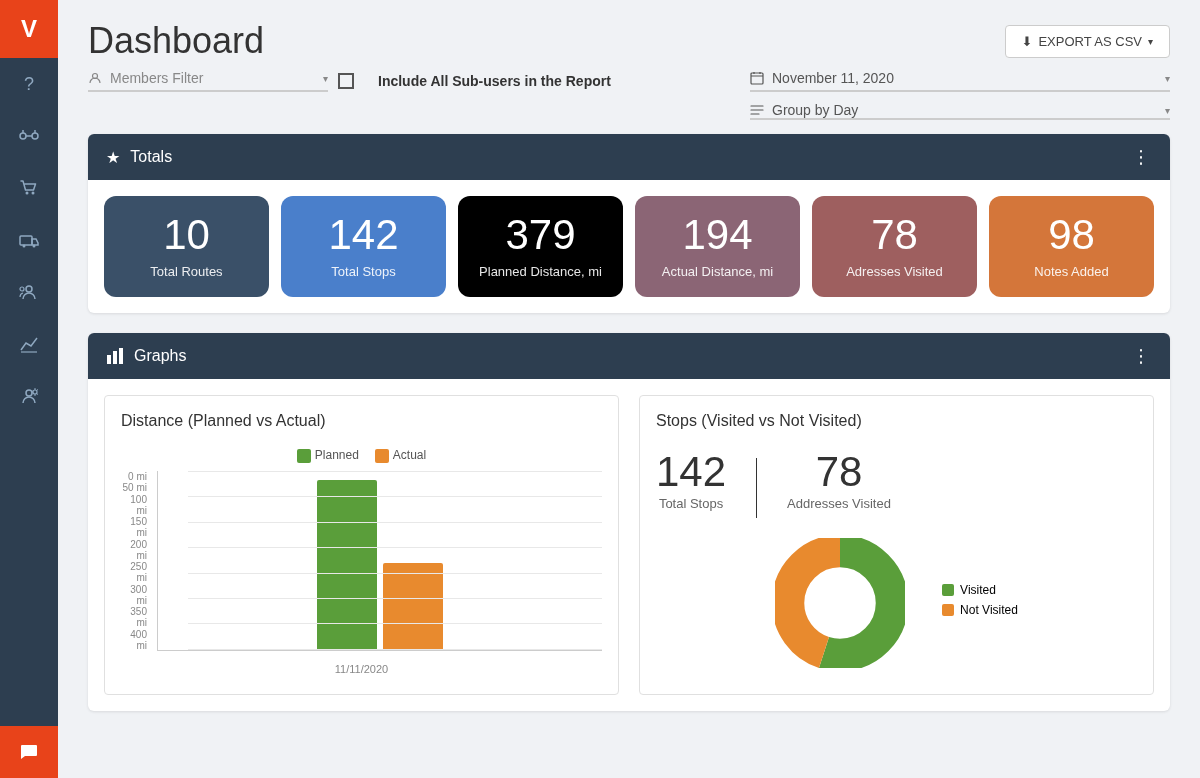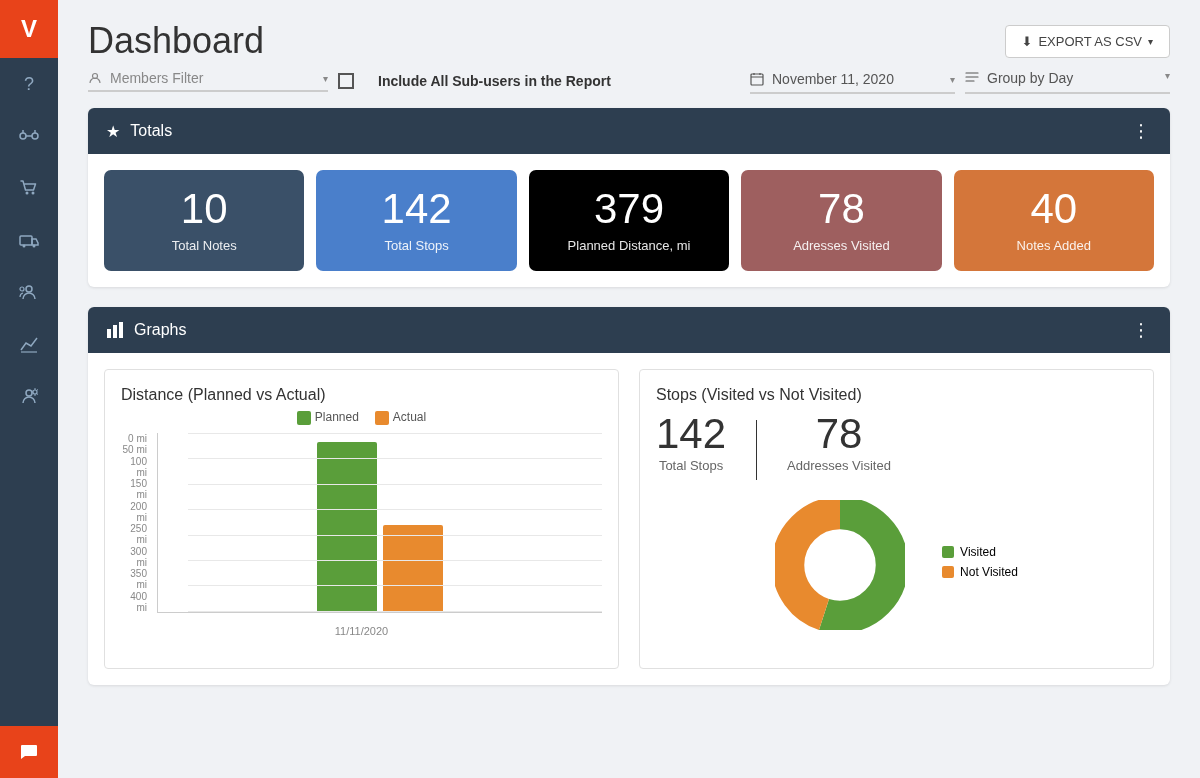--- a/index.html
+++ b/index.html
@@ -88,21 +88,21 @@
 
     
     .filters-row {
       display: flex;
       justify-content: space-between;
       align-items: flex-start;
       margin-bottom: 14px;
       gap: 20px;
     }
     .filter-left { display: flex; gap: 10px; }
-    .filter-right { display: flex; flex-direction: row; gap: 10px; min-width: 420px; }
+    .filter-right { display: flex; flex-direction: column; gap: 10px; min-width: 420px; }
 
     .filter-select {
       display: flex;
       align-items: center;
       gap: 8px;
       border-bottom: 2px solid #ccc;
       padding-bottom: 4px;
       min-width: 240px;
       cursor: pointer;
       color: #888;
@@ -118,24 +118,24 @@
       padding-bottom: 4px;
       cursor: pointer;
       color: #555;
       font-size: 14px;
       width: 100%;
     }
     .date-select .arrow { margin-left: auto; font-size: 10px; color: #888; }
 
     .group-select {
       display: flex;
-      align-items: flex-start;
+      align-items: center;
       gap: 8px;
       border-bottom: 2px solid #ccc;
-      padding-bottom: 6px;
+      padding-bottom: 0;
       cursor: pointer;
       color: #555;
       font-size: 14px;
       width: 100%;
     }
     .group-select .arrow { margin-left: auto; font-size: 10px; color: #888; }
 
     .checkbox-row {
       display: flex;
       align-items: center;
@@ -176,21 +176,21 @@
 
     
     .totals-grid {
       display: flex;
       gap: 12px;
       flex-wrap: wrap;
     }
     .total-card {
       flex: 1;
       min-width: 100px;
-      border-radius: 7px;
+      border-radius: 12px;
       padding: 18px 6px;
       text-align: center;
       color: white;
     }
     .total-card .big-num {
       font-size: 42px;
       font-weight: 300;
       line-height: 1;
       margin-bottom: 8px;
     }
@@ -214,21 +214,21 @@
       flex: 1;
       background: white;
       border: 1px solid #e0e0e0;
       border-radius: 4px;
       padding: 16px;
       min-height: 300px;
     }
     .graph-title {
       font-size: 16px;
       color: #333;
-      margin-bottom: 6px;
+      margin-bottom: 18px;
       font-weight: 400;
     }
     .bar-chart-legend {
       display: flex;
       gap: 16px;
       justify-content: center;
       margin-bottom: 8px;
       font-size: 12px;
       color: #555;
     }
@@ -427,36 +427,40 @@
       <div class="panel-title">
         <span>★</span>
         <span>Totals</span>
       </div>
       <span class="dots">⋮</span>
     </div>
     <div class="panel-body">
       <div class="totals-grid">
         <div class="total-card card-blue-dark">
           <div class="big-num">10</div>
-          <div class="card-label">Total Notes</div>
+          <div class="card-label">Total Routes</div>
         </div>
         <div class="total-card card-blue-mid">
           <div class="big-num">142</div>
           <div class="card-label">Total Stops</div>
         </div>
         <div class="total-card card-purple">
           <div class="big-num">379</div>
           <div class="card-label">Planned Distance, mi</div>
         </div>
+        <div class="total-card card-mauve">
+          <div class="big-num">194</div>
+          <div class="card-label">Actual Distance, mi</div>
+        </div>
         <div class="total-card card-brown-red">
           <div class="big-num">78</div>
           <div class="card-label">Adresses Visited</div>
         </div>
         <div class="total-card card-orange">
-          <div class="big-num">40</div>
+          <div class="big-num">98</div>
           <div class="card-label">Notes Added</div>
         </div>
       </div>
     </div>
   </div>
 
   <div class="panel">
     <div class="panel-header">
       <div class="panel-title">
         <svg width="18" height="18" viewBox="0 0 18 18" fill="none">

